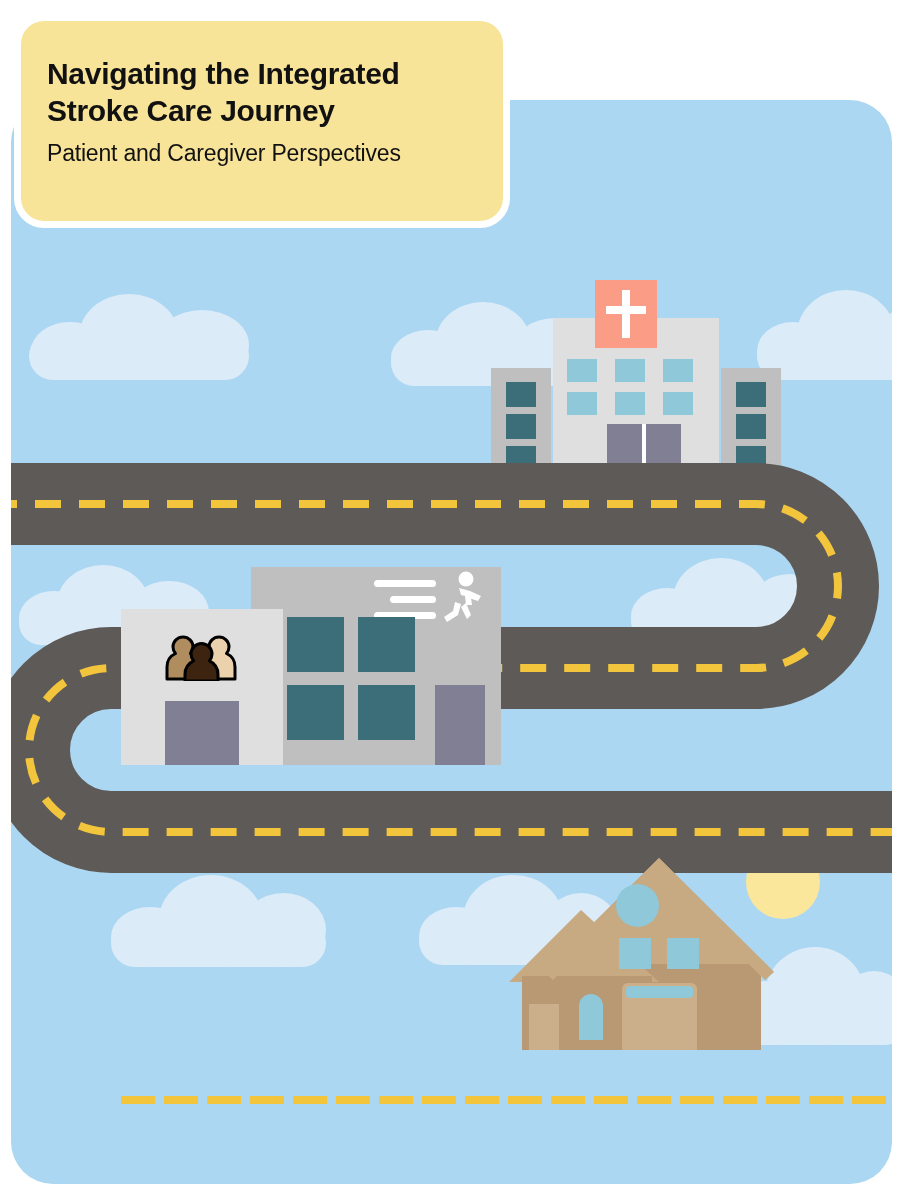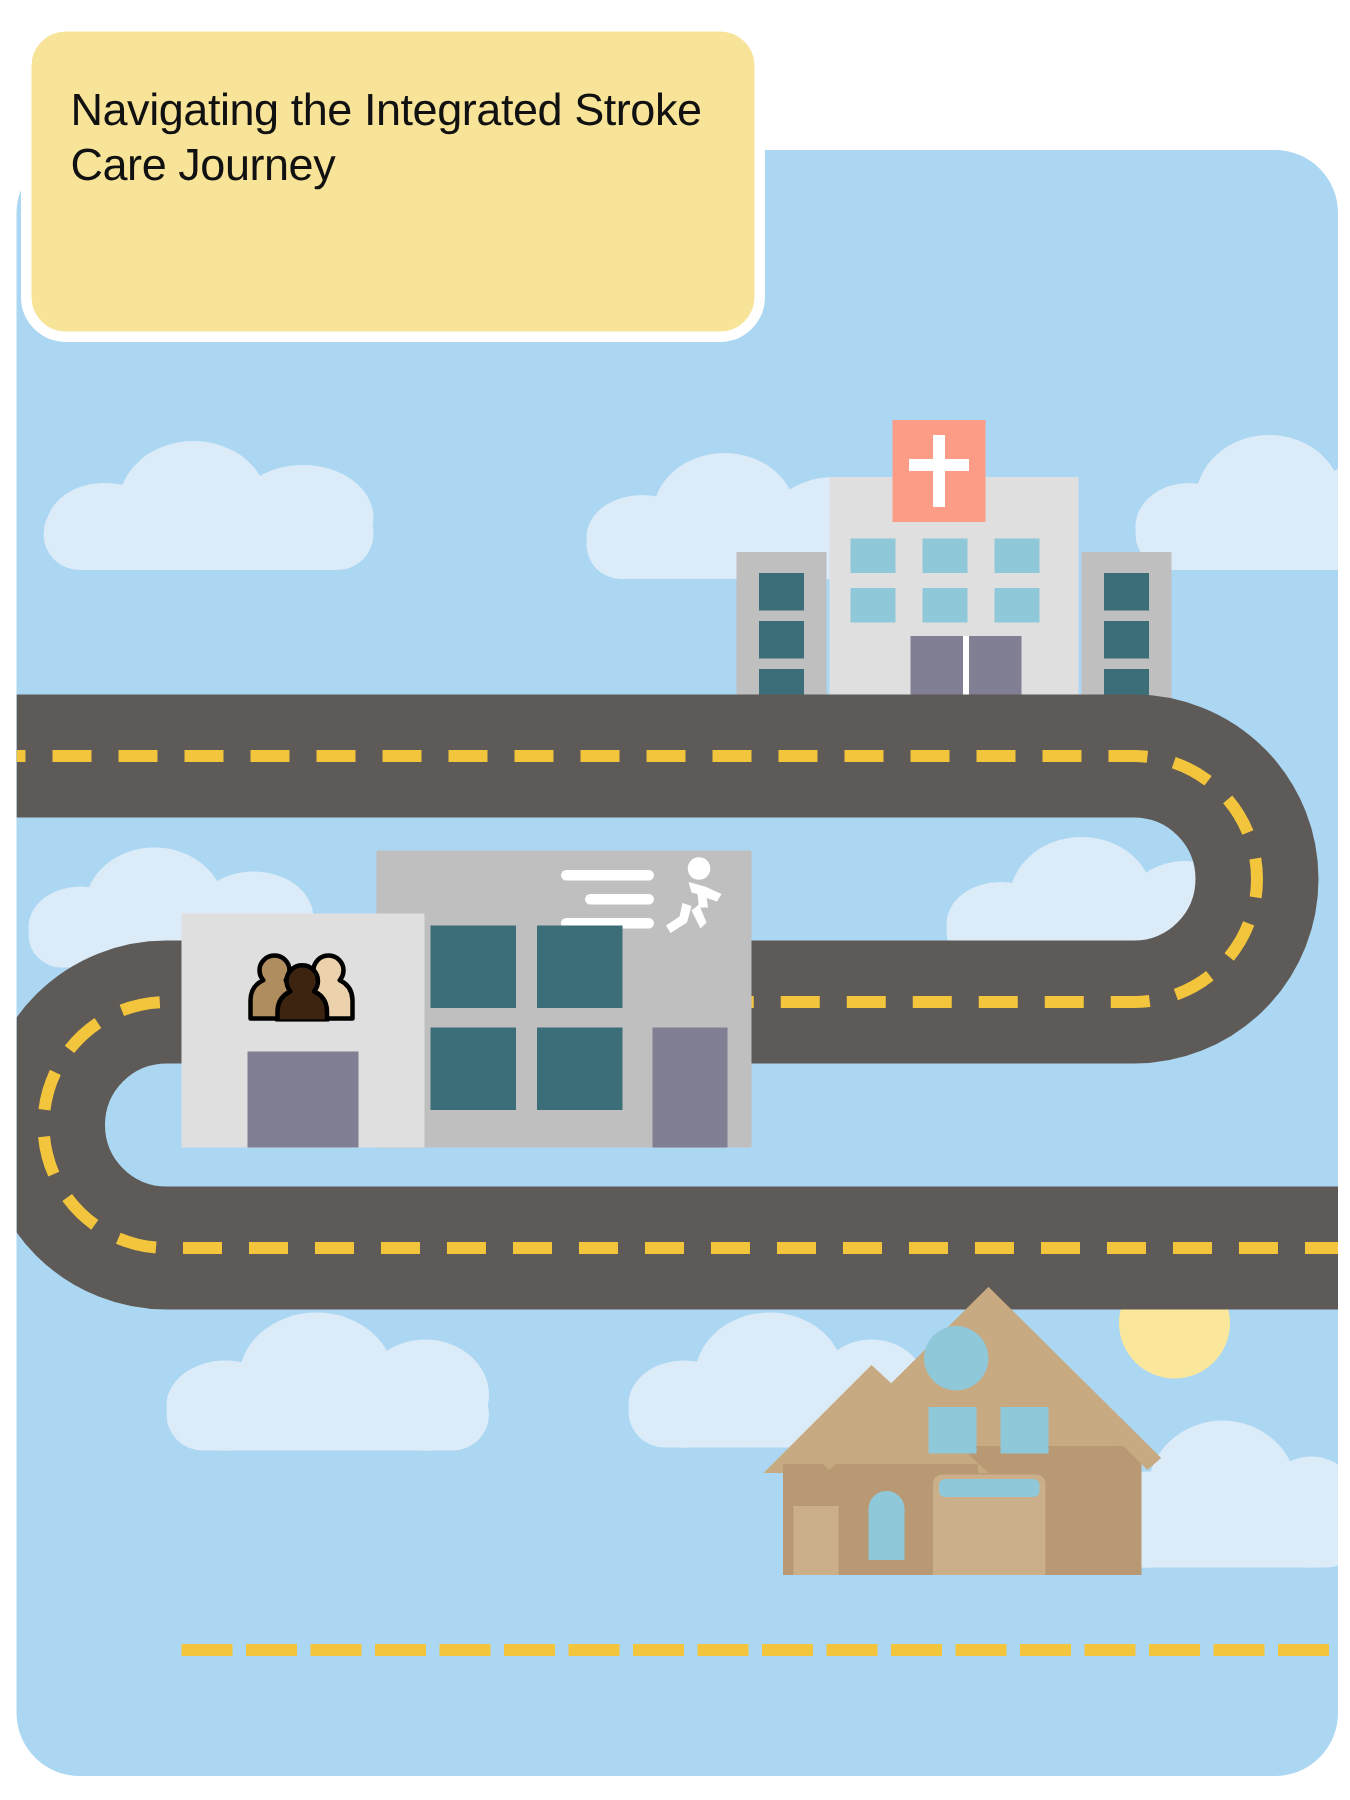--- a/index.html
+++ b/index.html
@@ -66,21 +66,21 @@
     height: 214px;
     background: #F8E498;
     border: 7px solid #ffffff;
     border-radius: 30px;
     padding: 34px 26px 0 26px;
   }
   .titlecard h1 {
     margin: 0;
     font-size: 30px;
     line-height: 37px;
-    font-weight: normal;
+    font-weight: bold;
     color: #111111;
     letter-spacing: -0.3px;
   }
   .titlecard h2 {
     margin: 10px 0 0 0;
     font-size: 23px;
     line-height: 28px;
     font-weight: normal;
     color: #111111;
     letter-spacing: -0.2px;
@@ -257,15 +257,16 @@
 
       <div style="position:absolute; left:70px; top:144px; width:24px; height:46px; background:#8FC8D8; border-radius:12px 12px 0 0;"></div>
 
       <div class="rect" style="left:20px; top:154px; width:30px; height:46px; background:#CBAF8B;"></div>
     </div>
 
   </div>
 
   <div class="titlecard">
     <h1>Navigating the Integrated Stroke Care Journey</h1>
+    <h2>Patient and Caregiver Perspectives</h2>
   </div>
 
 </div>
 
 </body></html>

